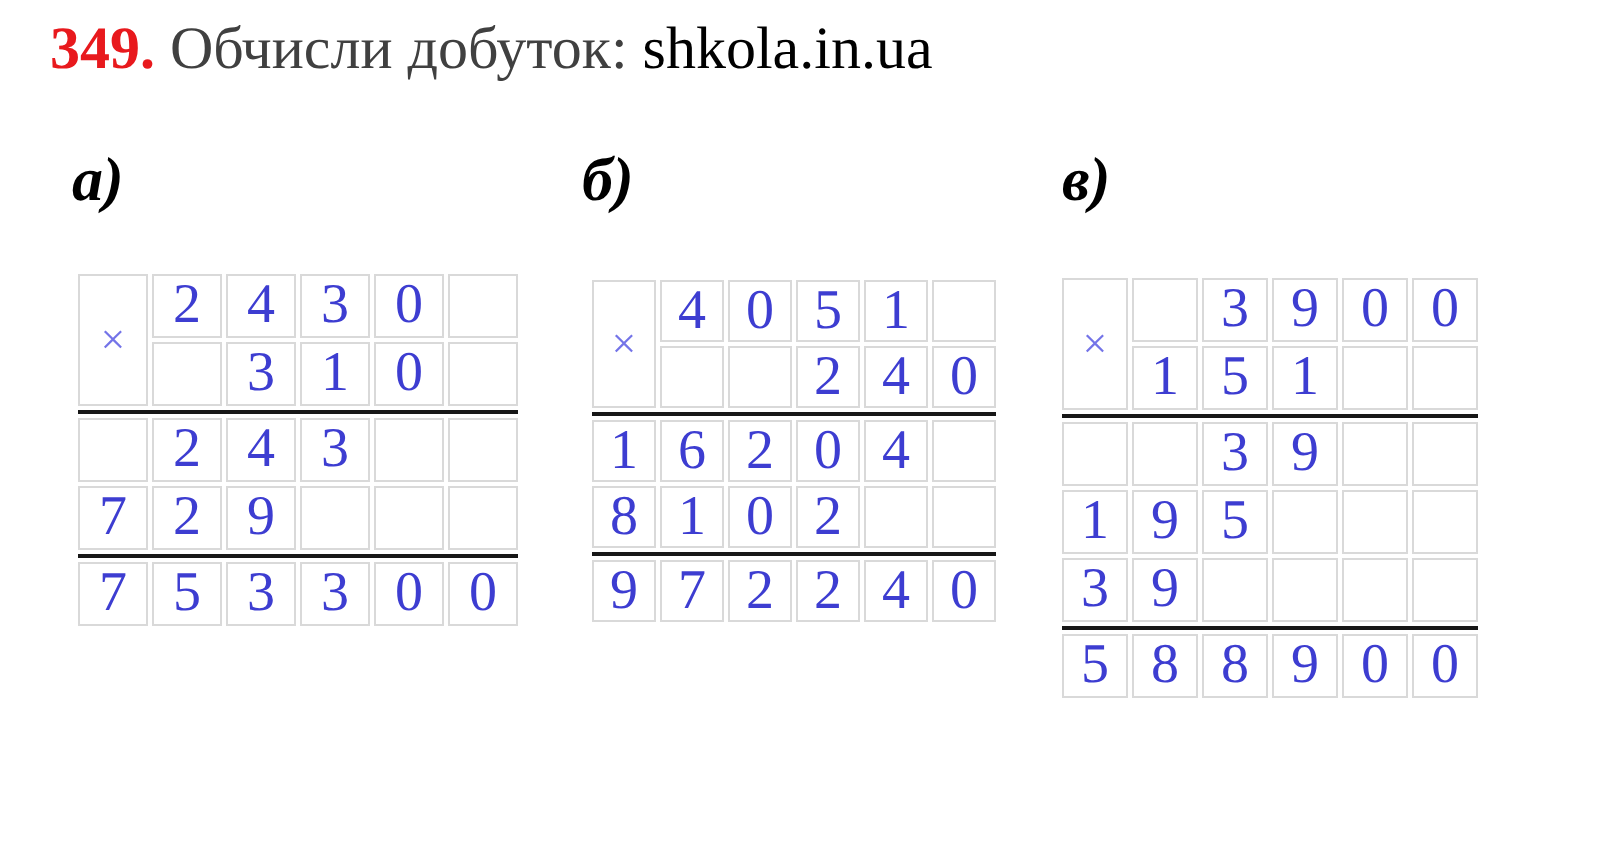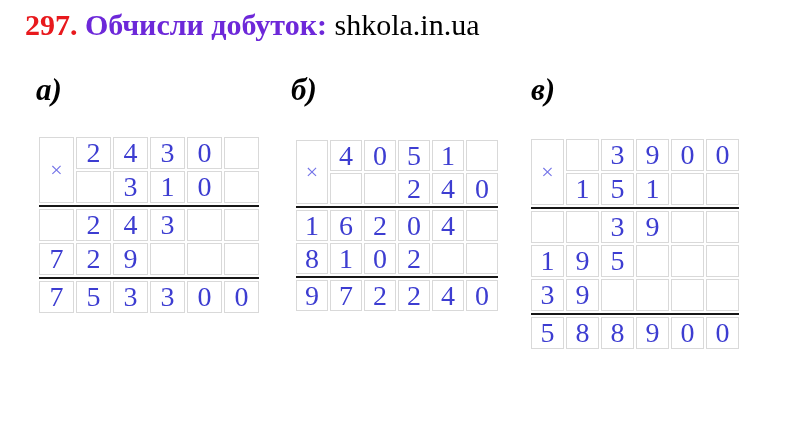--- a/index.html
+++ b/index.html
@@ -10,21 +10,21 @@
     background:#ffffff;
     font-family:"Liberation Serif", serif;
     overflow:hidden;
   }
   .header {
     position:absolute; left:25px; top:8px;
     font-size:30px; line-height:1.15; color:#000000;
     white-space:nowrap;
   }
   .header .num  { font-weight:bold; color:var(--accent-red); }
-  .header .titl { font-weight:bold; color:#6d28d9; }
+  .header .titl { font-weight:normal; color:#404040; }
   .header .site { font-weight:normal; color:#000000; }
   .plabel {
     position:absolute; top:72px;
     font-size:31px; font-weight:bold; font-style:italic;
     color:#000000;
   }
   .plabel-0 { left:36px; }
   .plabel-1 { left:291px; }
   .plabel-2 { left:531px; }
   .mgrid {
@@ -63,21 +63,21 @@
     align-self:center;
     height:2px;
   }
 </style>
 </head>
 <body>
 
 <div class="canvas">
 
   <div class="header">
-    <span class="num">297.</span>
+    <span class="num">349.</span>
     <span class="titl">Обчисли добуток:</span>
     <span class="site">shkola.in.ua</span>
   </div>
 
   <div class="plabel plabel-0">а)</div>
   <div class="plabel plabel-1">б)</div>
   <div class="plabel plabel-2">в)</div>
 
   <div class="mgrid grid-0">
       <div class="cell times" style="grid-area: 1 / 1 / span 2;">×</div>

